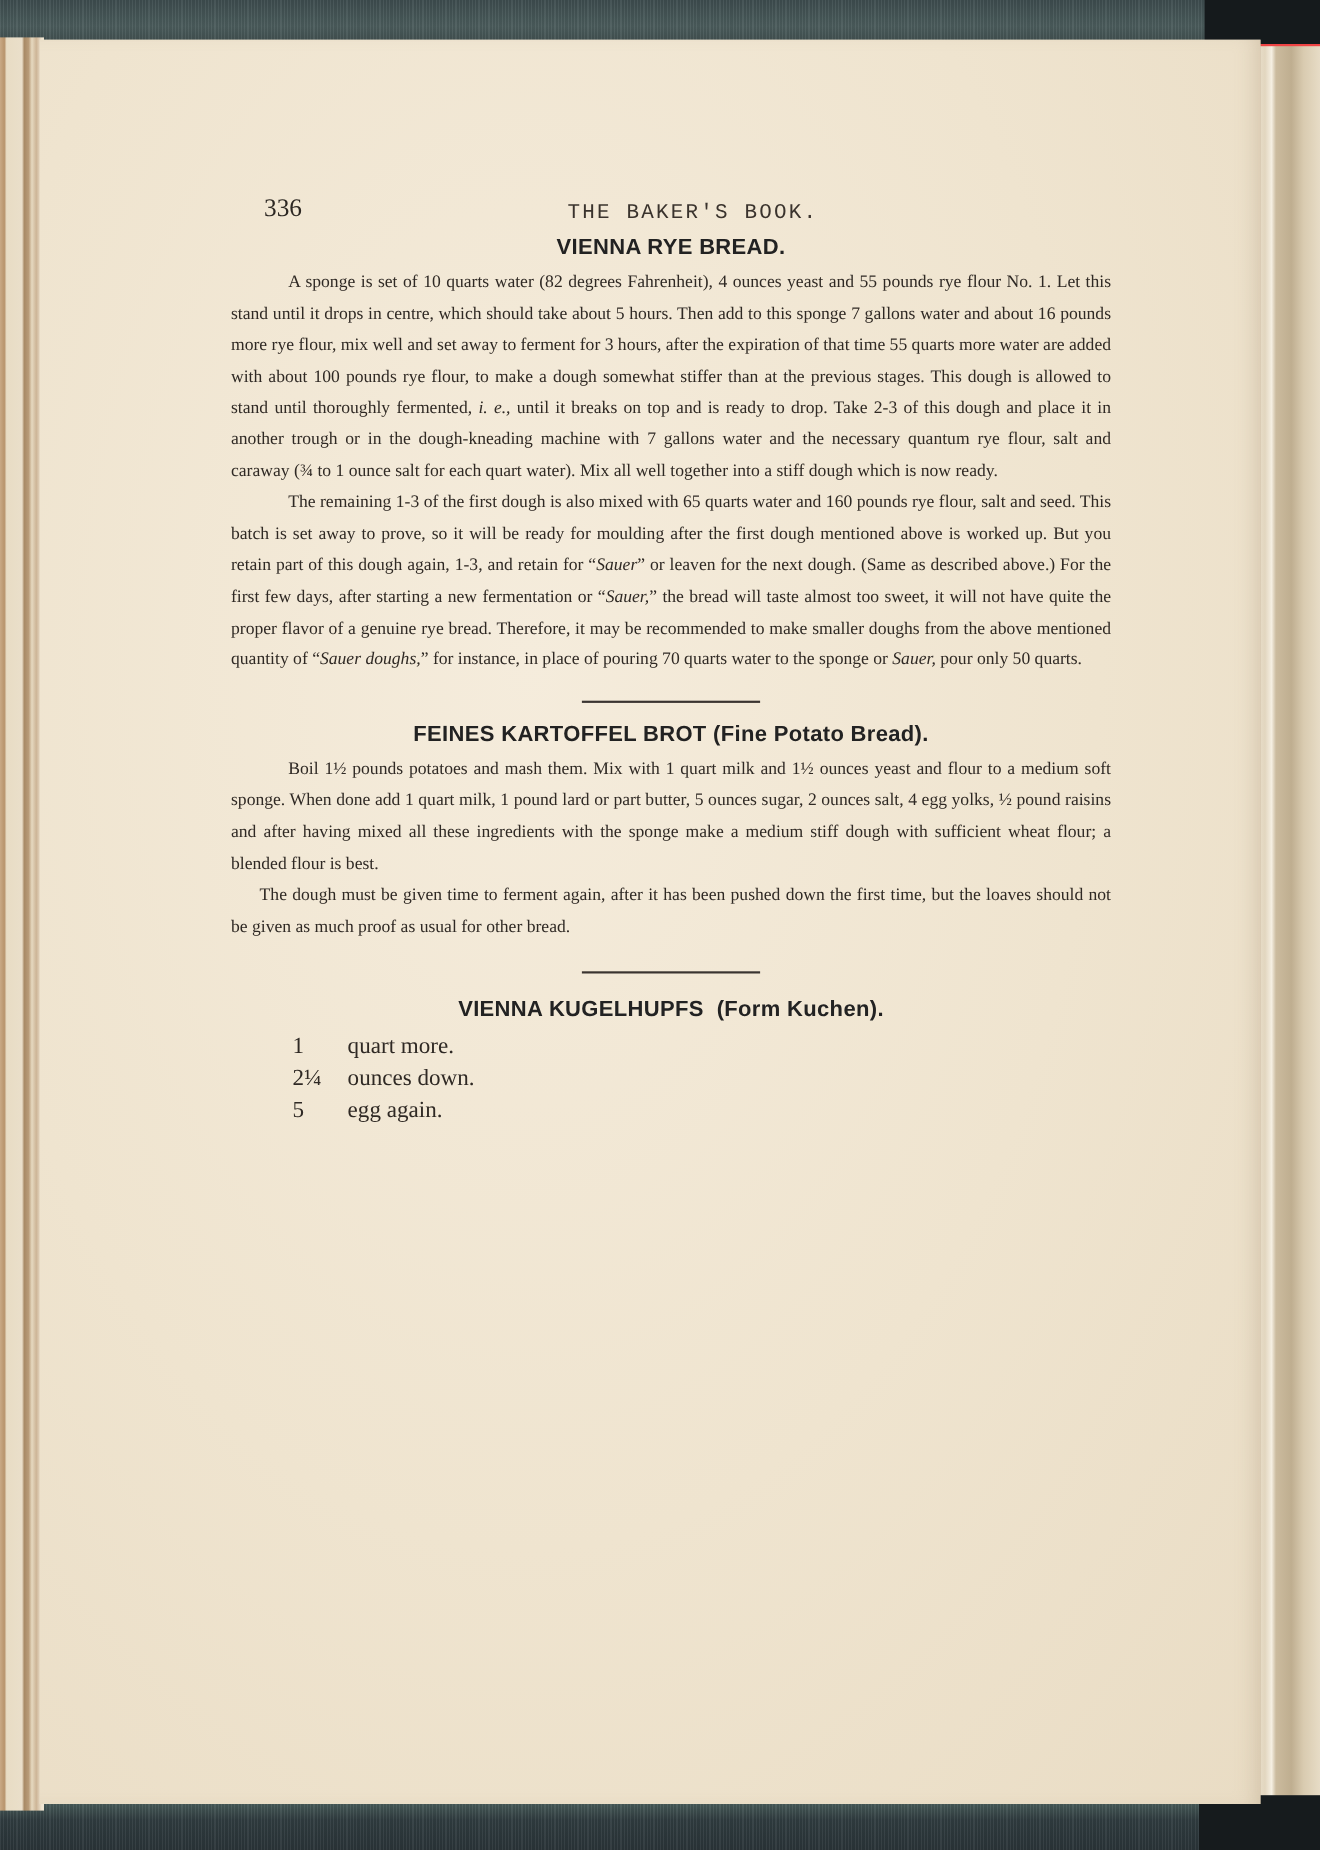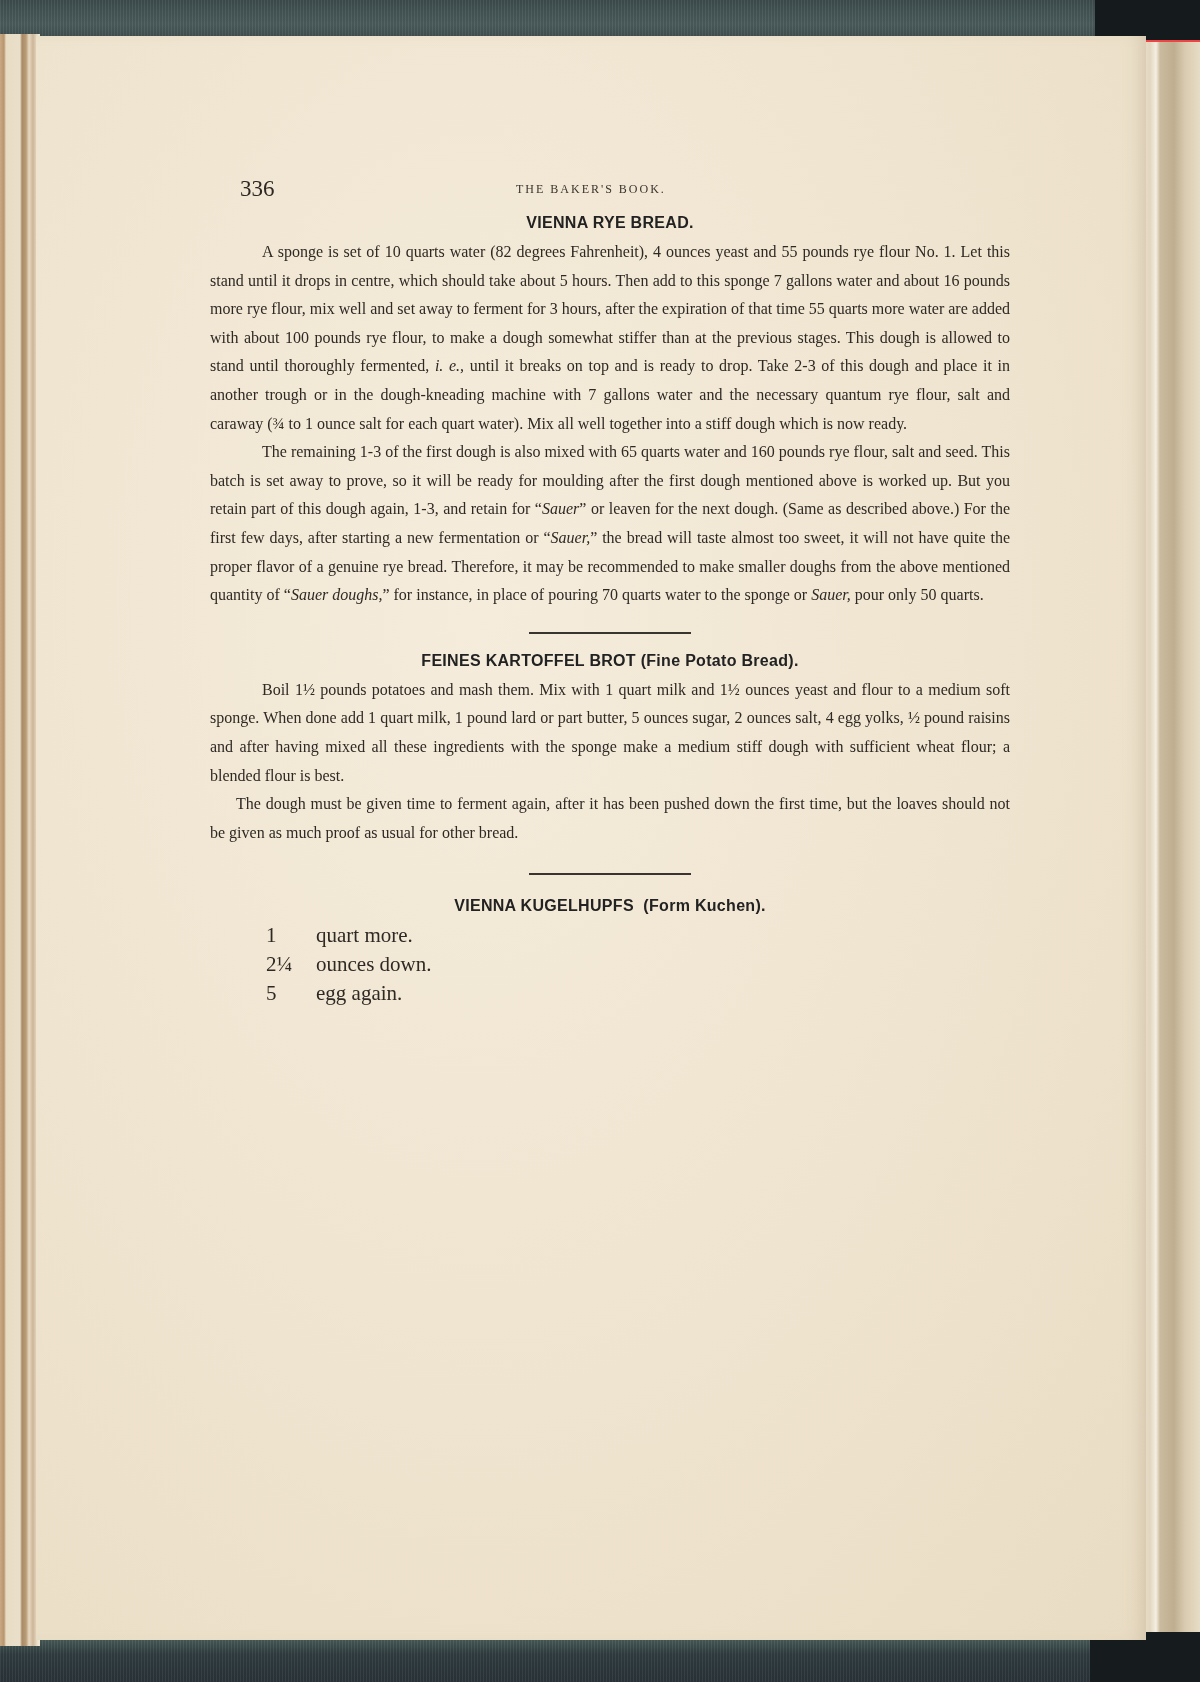--- a/index.html
+++ b/index.html
@@ -59,25 +59,25 @@
     .running-head {
       position: relative; height: 40px;
       font-family: "Liberation Serif", serif;
     }
     .folio {
       position: absolute; left: 30px; top: 16px;
       font-size: 23px; color: #2d2823;
     }
     .running-title {
       position: absolute; left: 306px; top: 22px;
-      font-size: 12px; letter-spacing: 2px; color: #3a332d;
+      font-size: 19px; letter-spacing: 2px; color: #3a332d; font-family: Liberation Mono, monospace;
     }
     .heading {
       font-family: "Liberation Sans", "DejaVu Sans", sans-serif;
-      font-weight: bold; font-size: 16px; color: #222;
+      font-weight: bold; font-size: 20px; color: #222;
       text-align: center; letter-spacing: 0.3px;
     }
     .heading .sub { font-weight: bold; }
     .p {
       font-family: "Liberation Serif", serif;
       font-size: 16px; line-height: 28.6px;
       text-align: justify;
       color: #2f2924;
       margin: 0;
     }

